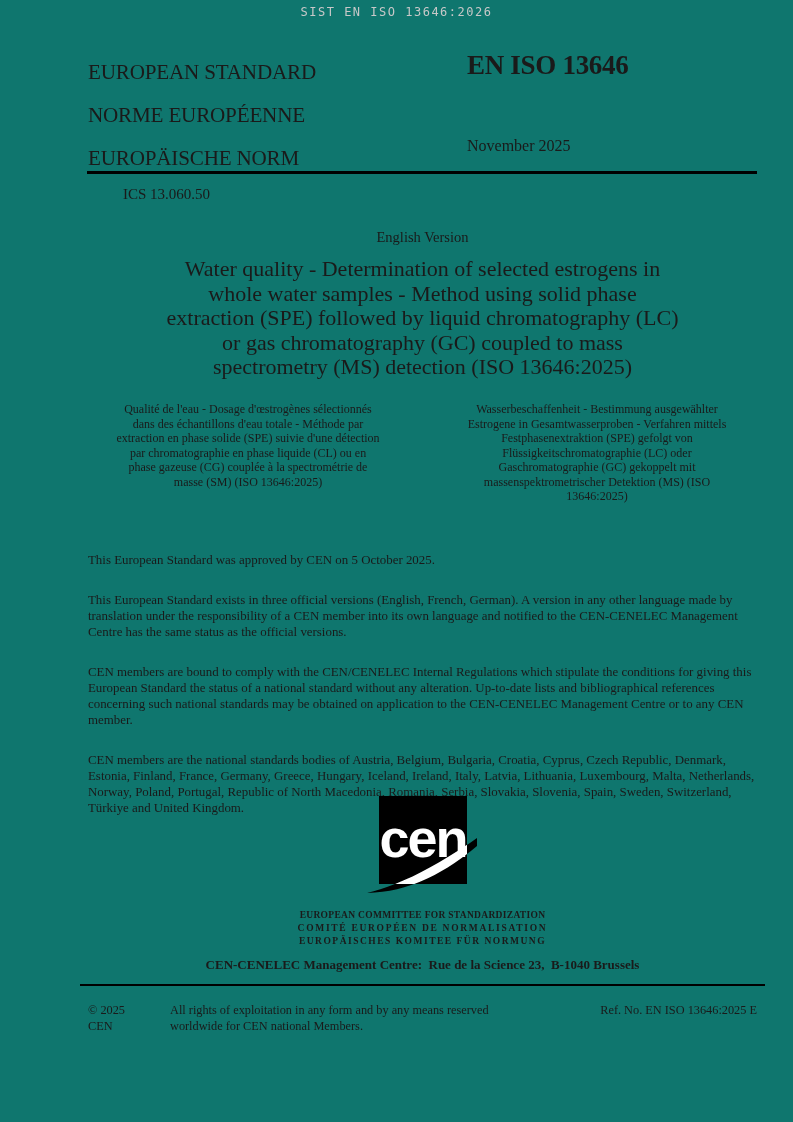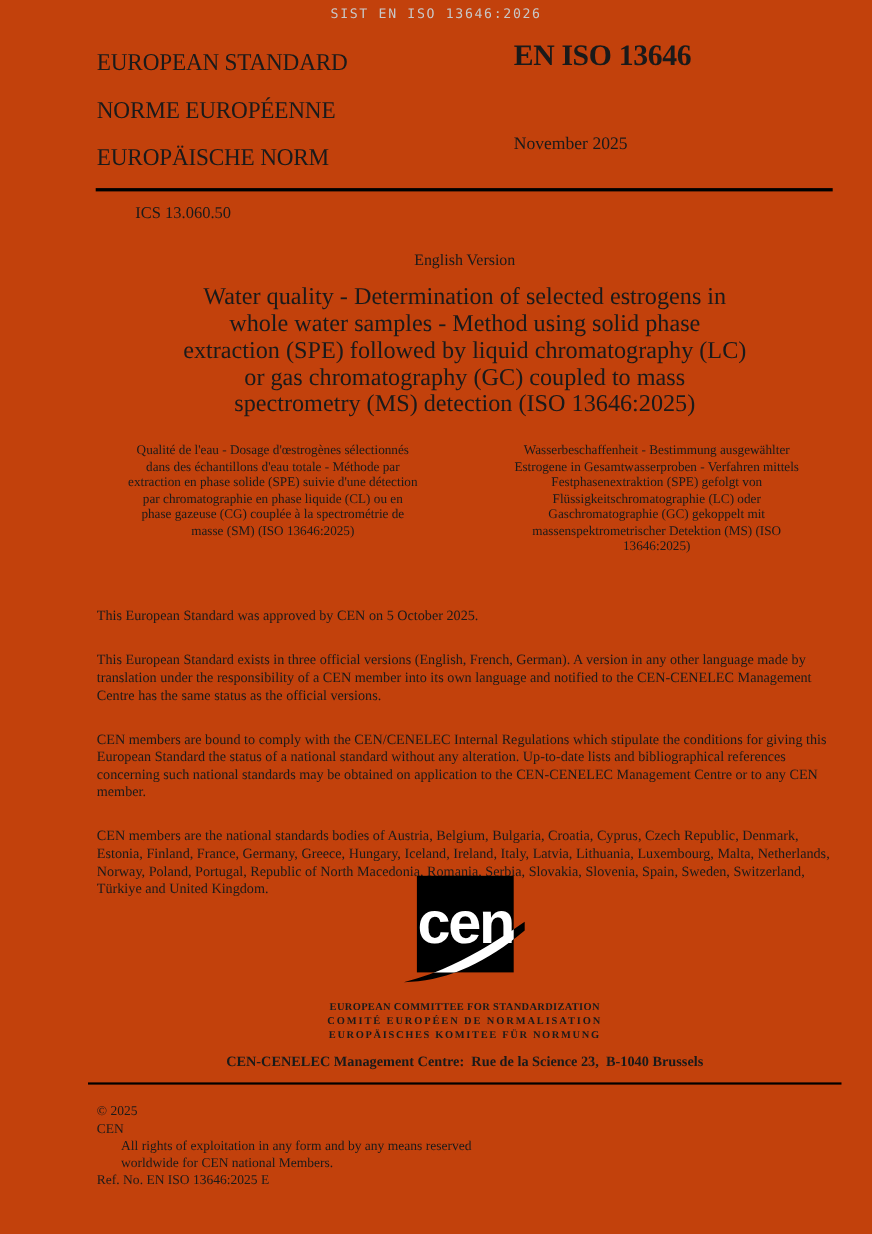--- a/index.html
+++ b/index.html
@@ -2,41 +2,41 @@
 <html><head>
 <meta charset="utf-8">
 <style>
   * { margin: 0; padding: 0; box-sizing: border-box; }
   html, body { background: #e9e9e9; }
   .page {
     position: relative;
     width: 793px;
     height: 1122px;
     margin: 0 auto;
-    background: #c2410c;
+    background: #0f766e;
     font-family: "Liberation Serif", serif;
     color: #1a1a1a;
     overflow: hidden;
   }
   .watermark {
     position: absolute;
     top: 5px; left: 0; width: 100%;
     text-align: center;
     font-family: "DejaVu Sans Mono", monospace;
     font-size: 12px;
     letter-spacing: 1.5px;
     color: #c8c8c8;
   }
   .content {
     position: absolute;
     left: 88px; top: 0;
     width: 669px; height: 100%;
   }
   
-  .header { position: absolute; top: 35px; left: 0; width: 100%; }
+  .header { position: absolute; top: 50px; left: 0; width: 100%; }
   .header-left div {
     font-size: 22px;
     line-height: 43px;
     letter-spacing: -0.2px;
     transform: scaleX(0.96);
     transform-origin: left;
     white-space: nowrap;
   }
   .header-right {
     position: absolute; left: 379px; top: 0;
@@ -105,21 +105,21 @@
     font-weight: bold;
     white-space: pre-wrap;
   }
   .rule-thin {
     position: absolute; top: 984px; left: -8px;
     width: 685px; height: 2px; background: #000;
   }
   .footer {
     position: absolute; top: 1003px; left: 0; width: 100%;
     display: flex; align-items: flex-start;
-    font-size: 12.3px; line-height: 15.5px; flex-direction: column;
+    font-size: 12.3px; line-height: 15.5px;
   }
   .footer-copyright { width: 60px; flex: none; }
   .footer-rights { flex: none; margin-left: 22px; white-space: pre-line; }
   .footer-ref { flex: 1; text-align: right; white-space: nowrap; }
 </style>
 </head>
 <body>
 
 <div class="page">
 

